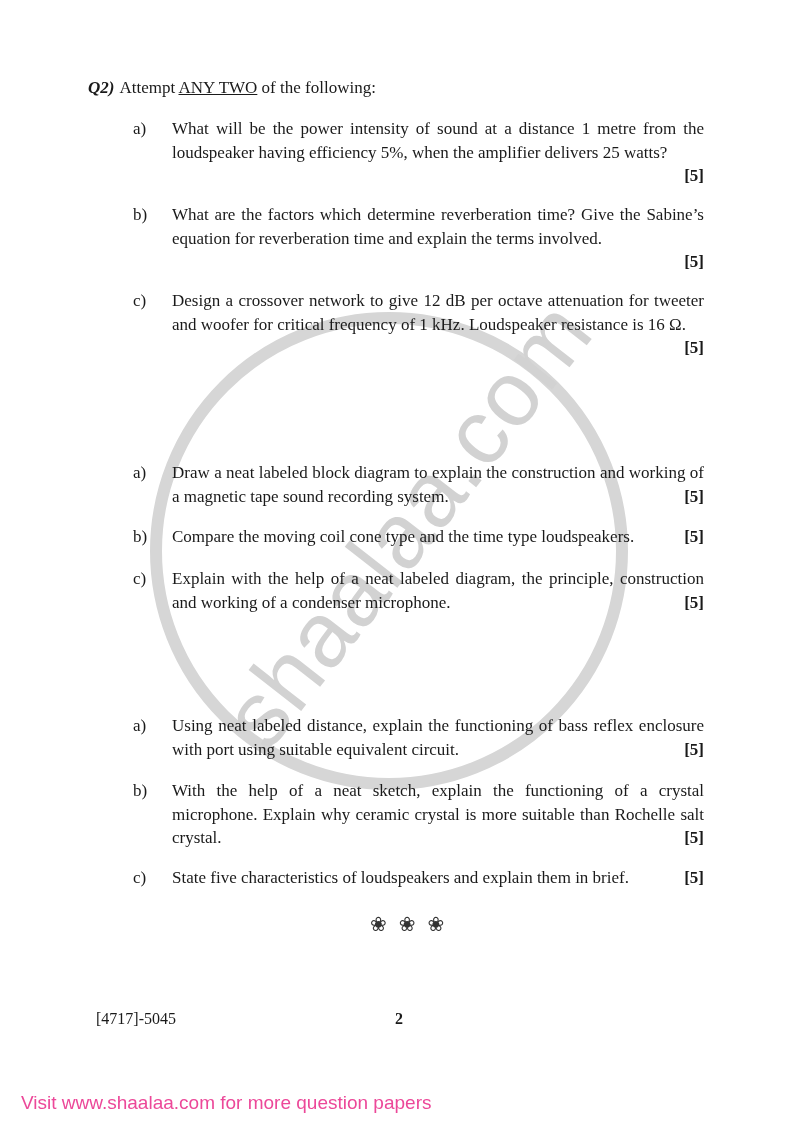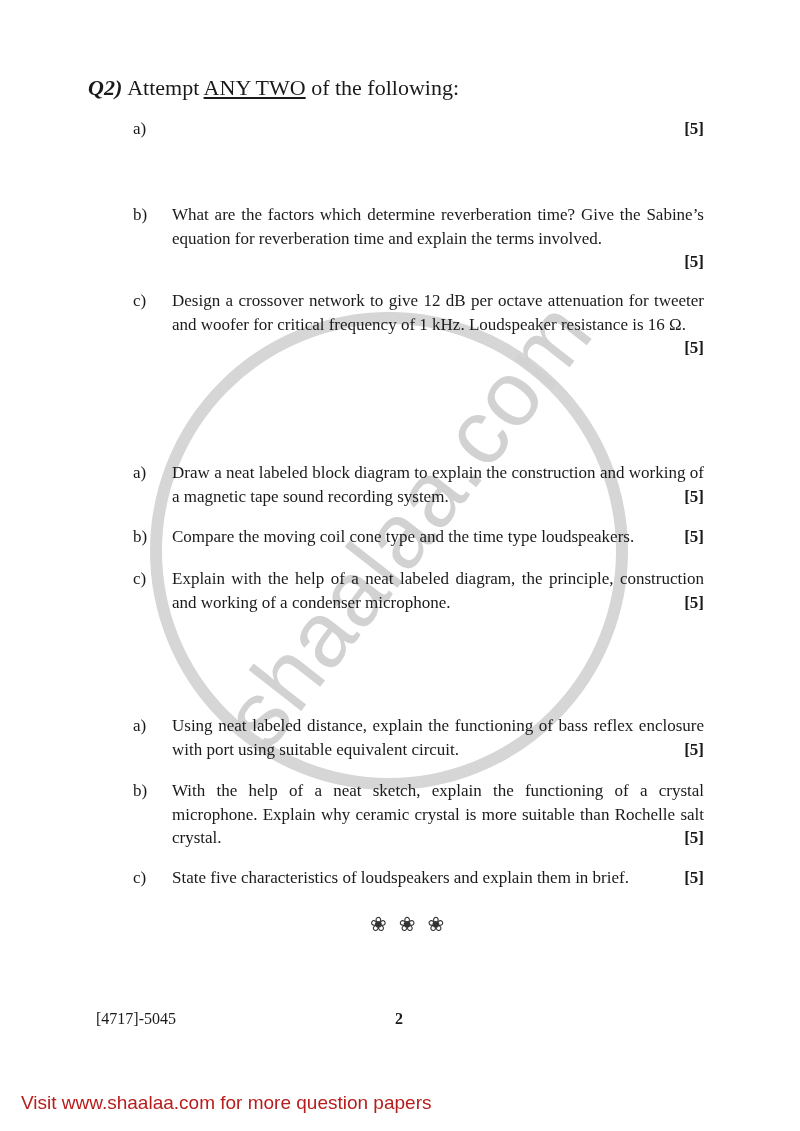--- a/index.html
+++ b/index.html
@@ -43,21 +43,21 @@
       color: #d2d2d2;
       transform: rotate(-52deg);
       transform-origin: center center;
       letter-spacing: 1px;
       pointer-events: none;
     }
 
     .question-heading {
       position: absolute;
       left: 88px;
-      font-size: 22px;
+      font-size: 17px;
       line-height: 22px;
       white-space: nowrap;
     }
     .qnum {
       font-style: italic;
       font-weight: bold;
       margin-right: 5px;
     }
     .underline { text-decoration: underline; }
 
@@ -112,38 +112,39 @@
       top: 1010px;
       font-weight: bold;
       font-size: 16px;
     }
     .visit-line {
       position: absolute;
       left: 21px;
       top: 1092px;
       font-family: "Liberation Sans", "DejaVu Sans", sans-serif;
       font-size: 19px;
-      color: #b91c1c;
+      color: #ec4899;
       white-space: nowrap;
     }
   </style>
 </head>
 <body>
 
 <div class="page">
 
   <div class="watermark"></div>
   <div class="watermark-text">shaalaa.com</div>
 
   <div class="question-heading" style="top:77px;">
     <span class="qnum">Q2)</span><span>Attempt </span><span class="underline">ANY TWO</span><span> of the following:</span>
   </div>
 
   <div class="item" style="top:117px;">
     <span class="label">a)</span>
+    <div class="body">What will be the power intensity of sound at a distance 1 metre from the loudspeaker having efficiency 5%, when the amplifier delivers 25 watts?</div>
     <div class="marks-line">[5]</div>
   </div>
 
   <div class="item" style="top:203px;">
     <span class="label">b)</span>
     <div class="body">What are the factors which determine reverberation time? Give the Sabine’s equation for reverberation time and explain the terms involved.</div>
     <div class="marks-line">[5]</div>
   </div>
 
   <div class="item" style="top:289px;">

